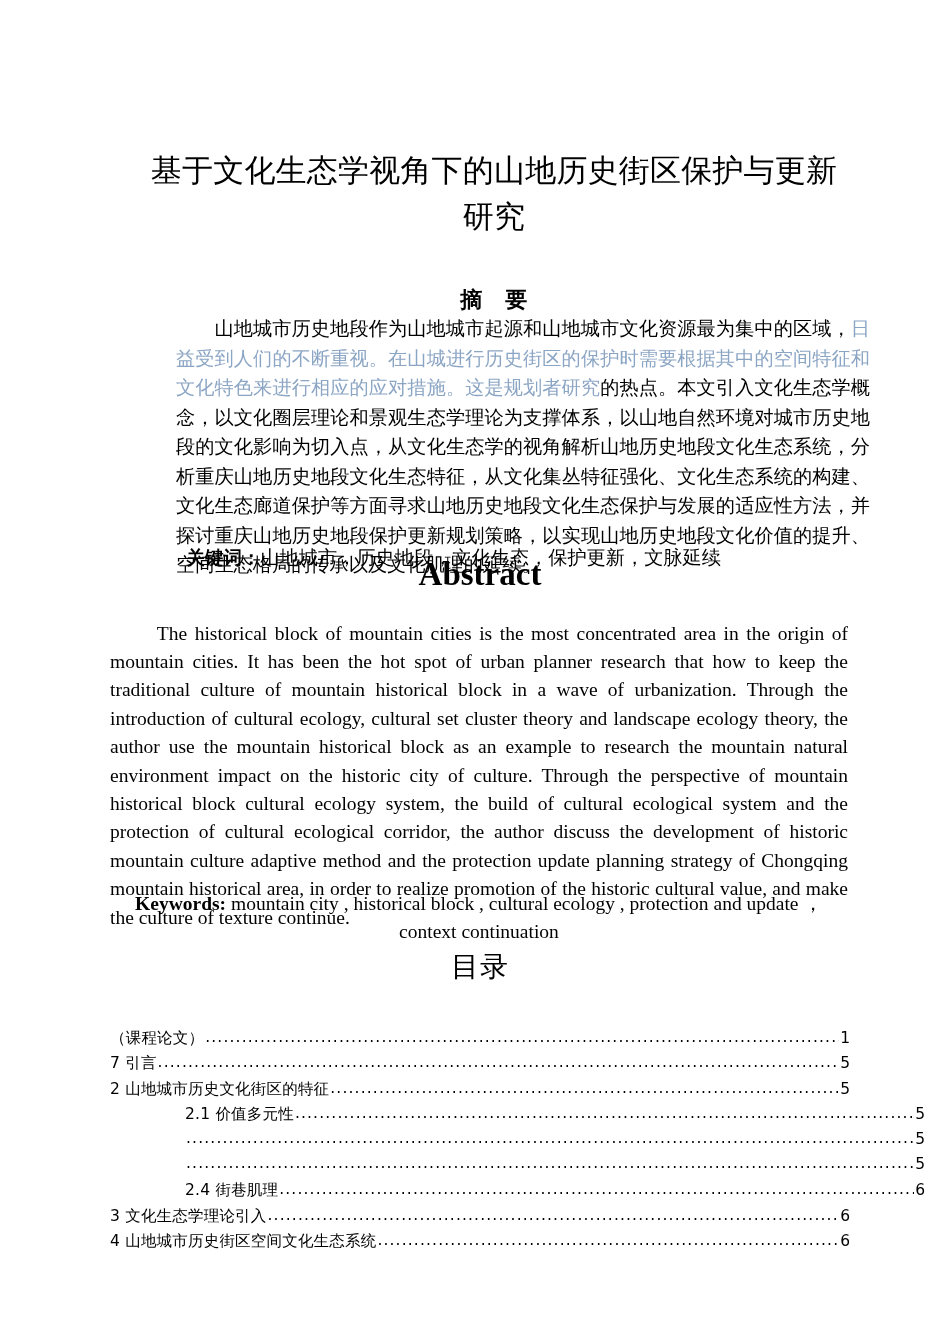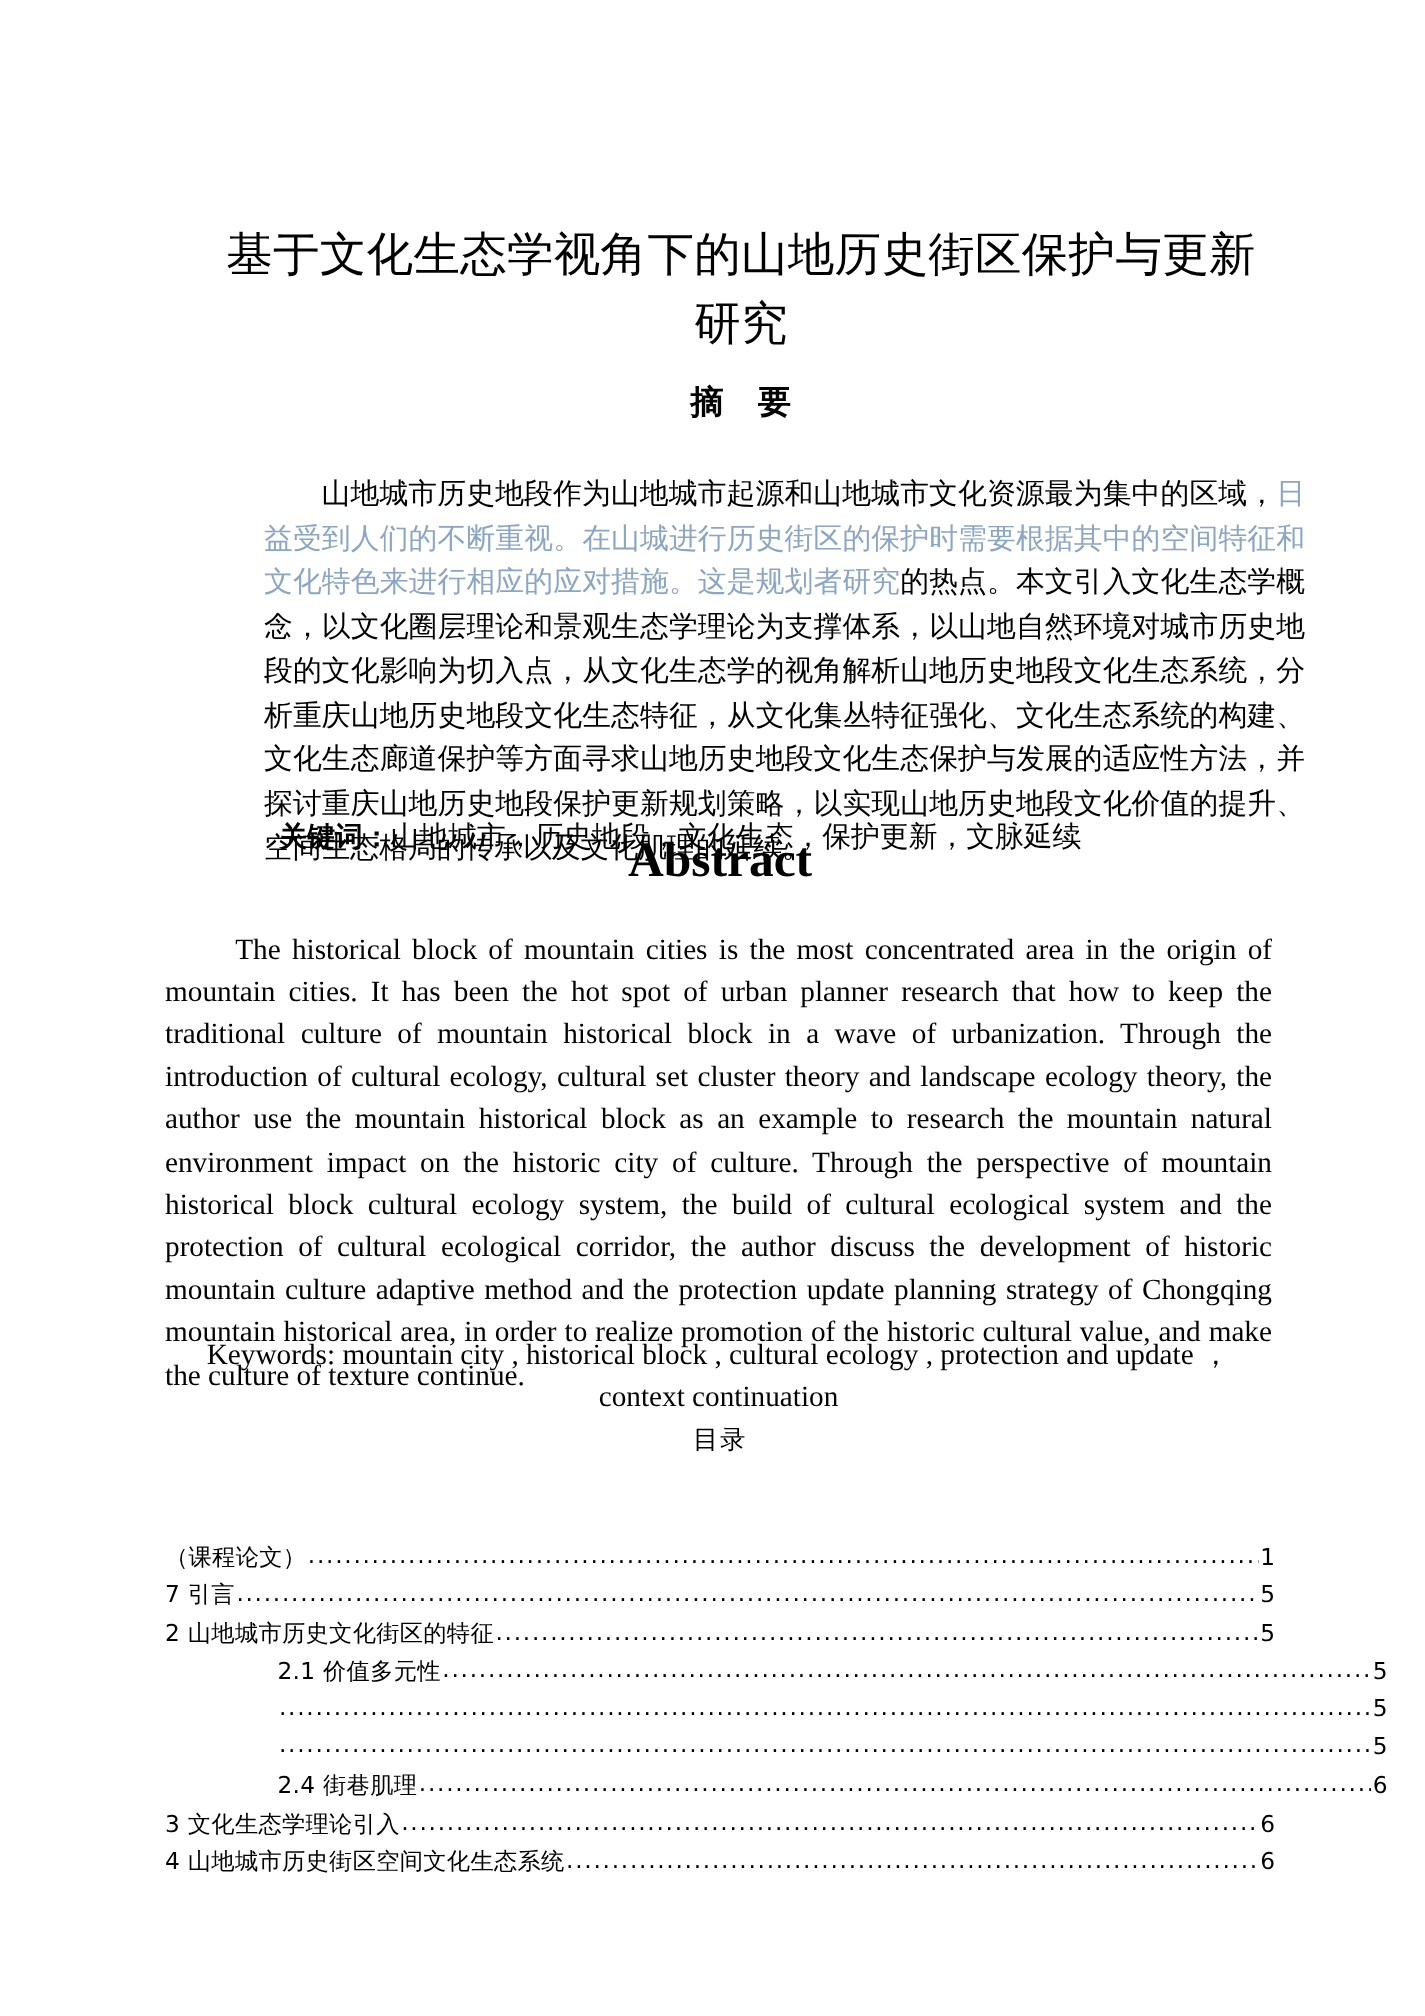--- a/index.html
+++ b/index.html
@@ -44,37 +44,38 @@
   
   .heading-cn {
     position: absolute;
     left: 148px;
     width: 692px;
     text-align: center;
     font-family: "DejaVu Sans", "Liberation Sans", sans-serif;
     font-size: 22px;
     font-weight: 700;
     letter-spacing: 0.5px;
+    margin-top: 32px;
   }
   .heading-en {
     position: absolute;
     left: 110px;
     width: 740px;
     text-align: center;
     font-family: "Liberation Serif", "DejaVu Serif", serif;
     font-size: 33px;
     font-weight: 700;
   }
   .heading-toc {
     position: absolute;
     left: 110px;
     width: 740px;
     text-align: center;
     font-family: "DejaVu Sans", "Liberation Sans", sans-serif;
-    font-size: 17px;
+    font-size: 28px;
     font-weight: 400;
     letter-spacing: 1px;
   }
 
   
   .cn-abstract {
     position: absolute;
     left: 148px;
     top: 295px;
     width: 694px;
@@ -123,21 +124,21 @@
     position: absolute;
     left: 110px;
     top: 870px;
     width: 738px;
     font-family: "Liberation Serif", "DejaVu Serif", serif;
     font-size: 19.5px;
     line-height: 28.4px;
     text-align: center;
   }
   .en-keywords .kw-label {
-    font-weight: 400;
+    font-weight: 700;
   }
 
   
   .toc {
     position: absolute;
     left: 110px;
     top: 992px;
     width: 740px;
     font-family: "DejaVu Sans", "Liberation Sans", sans-serif;
     font-size: 15.5px;

